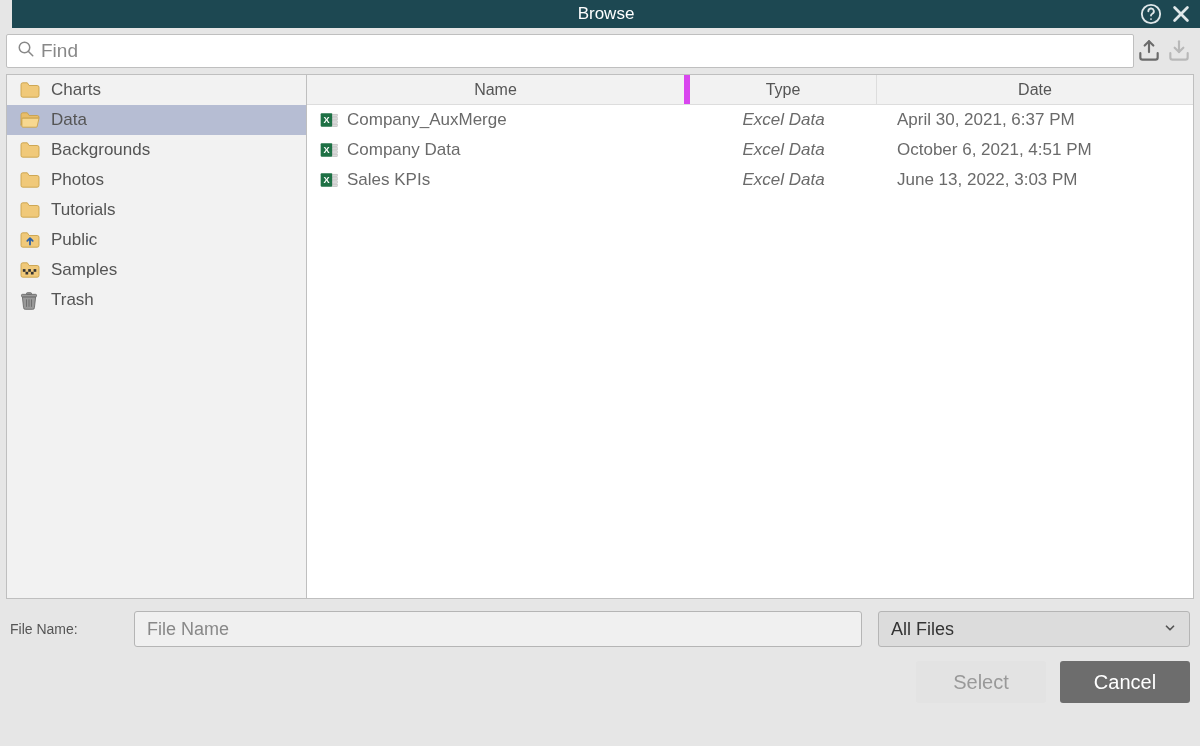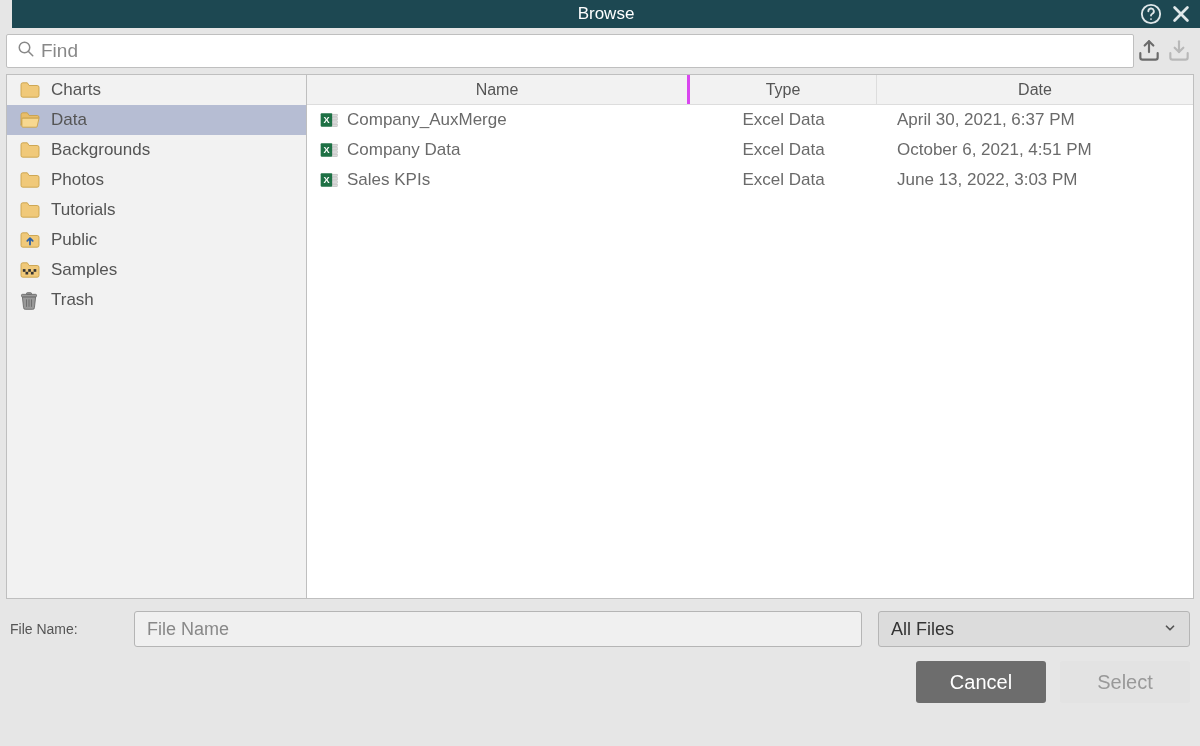--- a/index.html
+++ b/index.html
@@ -117,33 +117,33 @@
   overflow-y:auto;
 }
 .file-list-header {
   display: flex;
   height: 30px;
   background: #f2f2f2;
   border-bottom: 1px solid #ddd;
   font-size: 16px;
   color: #555;
 }
-.col-name { flex: 0 0 383px; display:flex; align-items:center; justify-content:center; border-right:3px solid #d946ef;}
+.col-name { flex: 0 0 383px; display:flex; align-items:center; justify-content:center; border-right:6px solid #d946ef;}
 .col-type { flex: 0 0 187px; display:flex; align-items:center; justify-content:center; border-right:1px solid #ddd;}
 .col-date { flex: 1; display:flex; align-items:center; justify-content:center; }
 .file-row {
   display: flex;
   height: 30px;
   align-items: center;
   font-size: 17px;
   color: #6a6a6a;
   cursor: pointer;
 }
 .file-row .cell-name { flex: 0 0 383px; display:flex; align-items:center; padding-left:12px; gap:8px;}
-.file-row .cell-type { flex: 0 0 187px; display:flex; align-items:center; justify-content:center;}
+.file-row .cell-type { flex: 0 0 187px; display:flex; align-items:center; justify-content:center;font-style:italic;}
 .file-row .cell-date { flex: 1; display:flex; align-items:center; padding-left:20px;}
 .excel-icon {
   width: 20px; height: 20px;
   display:inline-flex; align-items:center; justify-content:center;
 }
 .bottom-area {
   padding: 12px 10px 0 10px;
 }
 .filename-row {
   display: flex;
@@ -406,16 +406,16 @@
     <div class="filetype-select">
       <span>All Files</span>
       <span>
         <svg width="14" height="14" viewBox="0 0 24 24" fill="none" stroke="#555" stroke-width="3" stroke-linecap="round" stroke-linejoin="round">
             <polyline points="6 9 12 15 18 9"></polyline>
           </svg>
       </span>
     </div>
   </div>
   <div class="button-row">
+    <button class="btn btn-select">Select</button>
     <button class="btn btn-cancel">Cancel</button>
-    <button class="btn btn-select">Select</button>
   </div>
 </div>
 
 </body></html>

